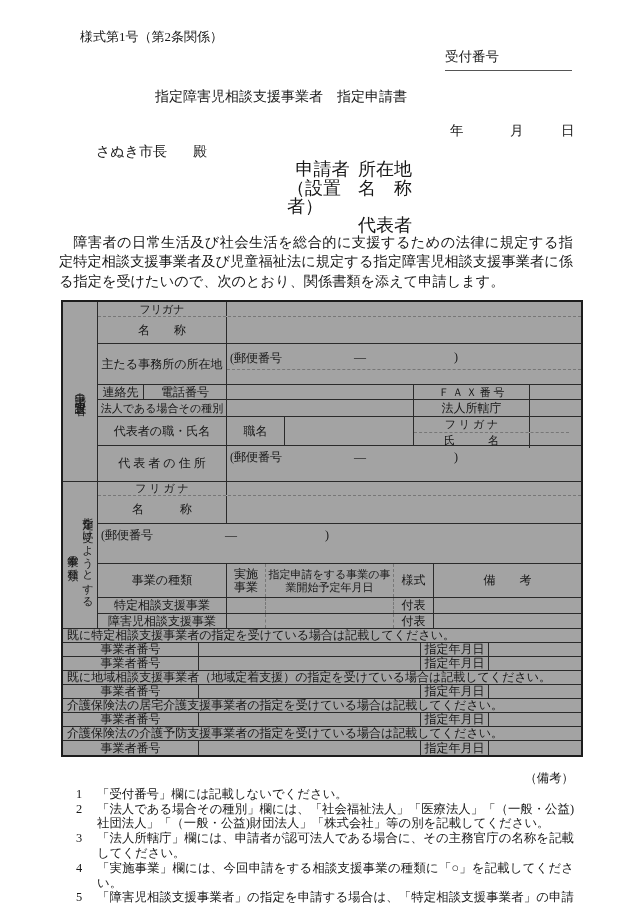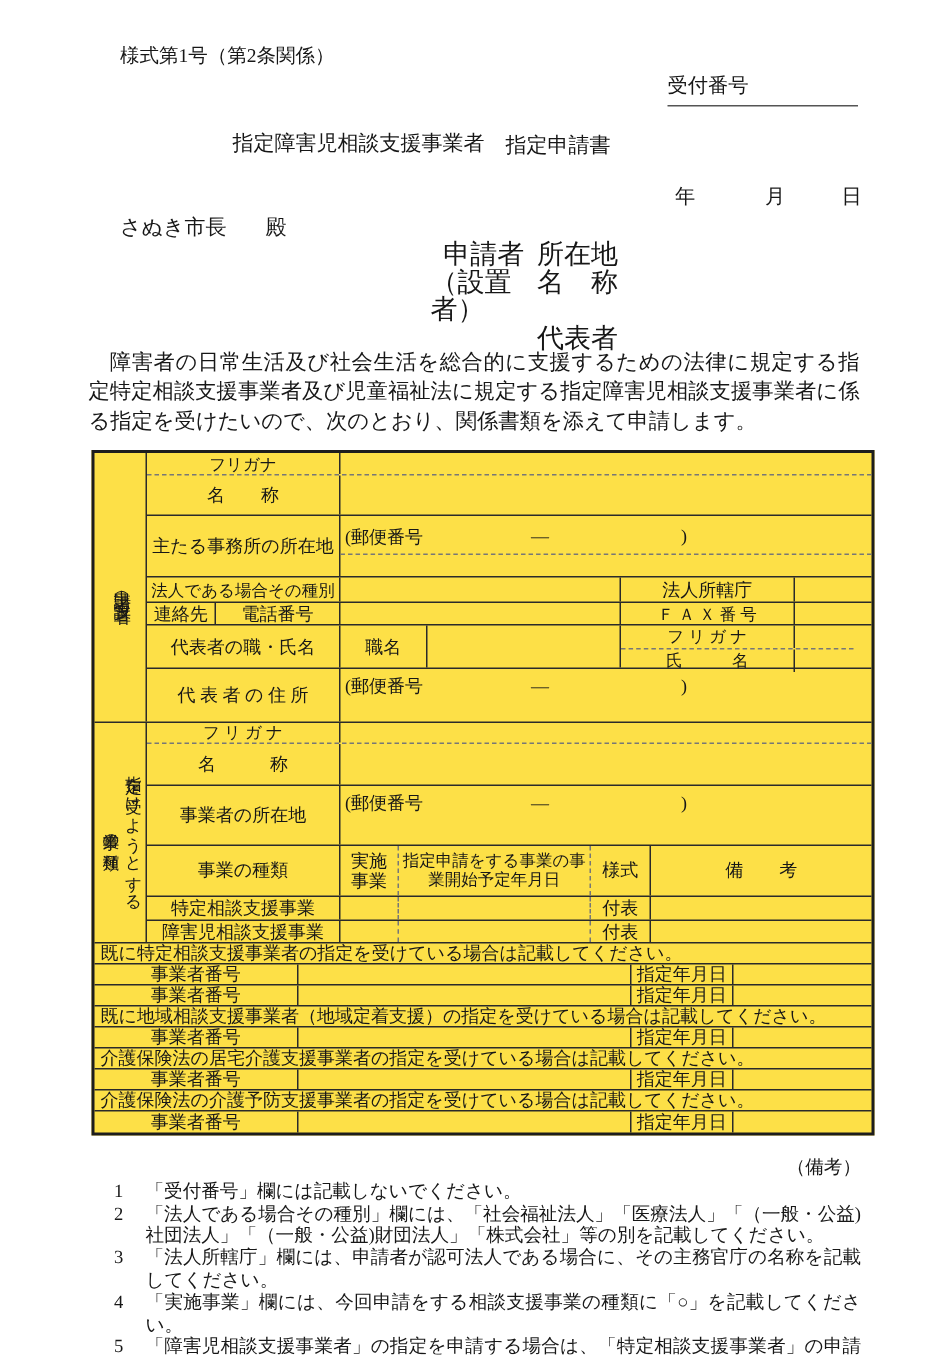--- a/index.html
+++ b/index.html
@@ -12,30 +12,30 @@
   .abs { position:absolute; }
 
   
   .form-no { left:80px; top:28px; font-size:13px; }
   .receipt { left:445px; top:48px; width:127px; border-bottom:1.5px solid #555; padding-bottom:4px; font-size:13.5px; }
   .titleblk { left:155px; top:88px; display:flex; align-items:center; }
   .titleblk .tlines { font-size:14px; line-height:16.5px; }
   .titleblk .tsuffix { font-size:14px; margin-left:14px; }
   .dateline { top:122px; left:0; width:572px; font-size:13.5px; }
   .dateline span { position:absolute; }
-  .addressee { left:80px; top:143px; font-size:14px; }
+  .addressee { left:96px; top:143px; font-size:14px; }
   .addressee .dono { margin-left:26px; }
   .applicant { left:287px; top:160px; font-size:18px; line-height:18.5px; }
   .applicant .arow { display:flex; }
   .applicant .c1 { width:71px; }
   .applicant .c1.center { text-align:center; }
   .paragraph { left:59px; top:233px; width:514px; font-size:14.2px; line-height:19.4px; text-indent:1em; text-align:justify; }
 
   
-  .ftable { left:61px; top:300px; width:522px; border:2px solid #1d1d1d; background:#fde047; }
+  .ftable { left:61px; top:300px; width:522px; border:2px solid #1d1d1d; background:#a3a3a3; }
   .sect { display:flex; border-bottom:1px solid #2a2a2a; }
   .sect:last-of-type, .grp:last-of-type .row:last-child { border-bottom:none; }
   .vcell { width:35px; border-right:1px solid #2a2a2a; display:flex; align-items:center; justify-content:center; }
   .vtxt { writing-mode:vertical-rl; font-size:11.5px; letter-spacing:2px; line-height:15px; text-align:center; }
   .vtxt .vl { display:block; text-align:center; }
   .rows { flex:1; display:flex; flex-direction:column; }
   .row { display:flex; border-bottom:1px solid #2a2a2a; align-items:stretch; }
   .row.dashb { border-bottom:1px dashed #777; }
   .row.last { border-bottom:none; }
   .c { border-right:1px solid #2a2a2a; display:flex; align-items:center; justify-content:center; font-size:12px; }
@@ -130,31 +130,31 @@
         <div class="c lblcol">主たる事務所の所在地</div>
         <div class="c end fill topline" style="flex-direction:column;">
           <div class="postal" style="border-bottom:1px dashed #777; padding-bottom:2px; flex:1; align-items:flex-start; padding-top:3px; width:100%;">
             <span>(郵便番号</span>
             <span class="dash">―</span>
             <span class="close">)</span>
           </div>
           <div style="flex:1; width:100%;"></div>
         </div>
       </div>
-      <div class="row" style="height:17px">
-        <div class="c lblcol small">法人である場合その種別</div>
-        <div class="c" style="width:187px"></div>
-        <div class="c" style="width:116px">法人所轄庁</div>
-        <div class="c end fill"></div>
-      </div>
       <div class="row" style="height:15px">
         <div class="c" style="width:46px">連絡先</div>
         <div class="c" style="width:83px">電話番号</div>
         <div class="c" style="width:187px"></div>
         <div class="c small" style="width:116px">Ｆ Ａ Ｘ 番 号</div>
+        <div class="c end fill"></div>
+      </div>
+      <div class="row" style="height:17px">
+        <div class="c lblcol small">法人である場合その種別</div>
+        <div class="c" style="width:187px"></div>
+        <div class="c" style="width:116px">法人所轄庁</div>
         <div class="c end fill"></div>
       </div>
       <div class="row" style="height:29px">
         <div class="c lblcol">代表者の職・氏名</div>
         <div class="c" style="width:58px">職名</div>
         <div class="c" style="width:129px"></div>
         <div class="split2 end" style="width:155px">
           <div class="half dashb2">
             <div class="hl">フ リ ガ ナ</div>
             <div style="flex:1"></div>
@@ -188,21 +188,20 @@
     <div class="rows">
       <div class="row dashb" style="height:14px">
         <div class="c lblcol small">フ リ ガ ナ</div>
         <div class="c end fill"></div>
       </div>
       <div class="row" style="height:28px">
         <div class="c lblcol">名　　　称</div>
         <div class="c end fill"></div>
       </div>
       <div class="row" style="height:40px">
-        <div class="c lblcol">事業者の所在地</div>
         <div class="c end fill topline">
           <div class="postal">
             <span>(郵便番号</span>
             <span class="dash">―</span>
             <span class="close">)</span>
           </div>
         </div>
       </div>
       <div class="row" style="height:34px">
         <div class="c lblcol">事業の種類</div>

